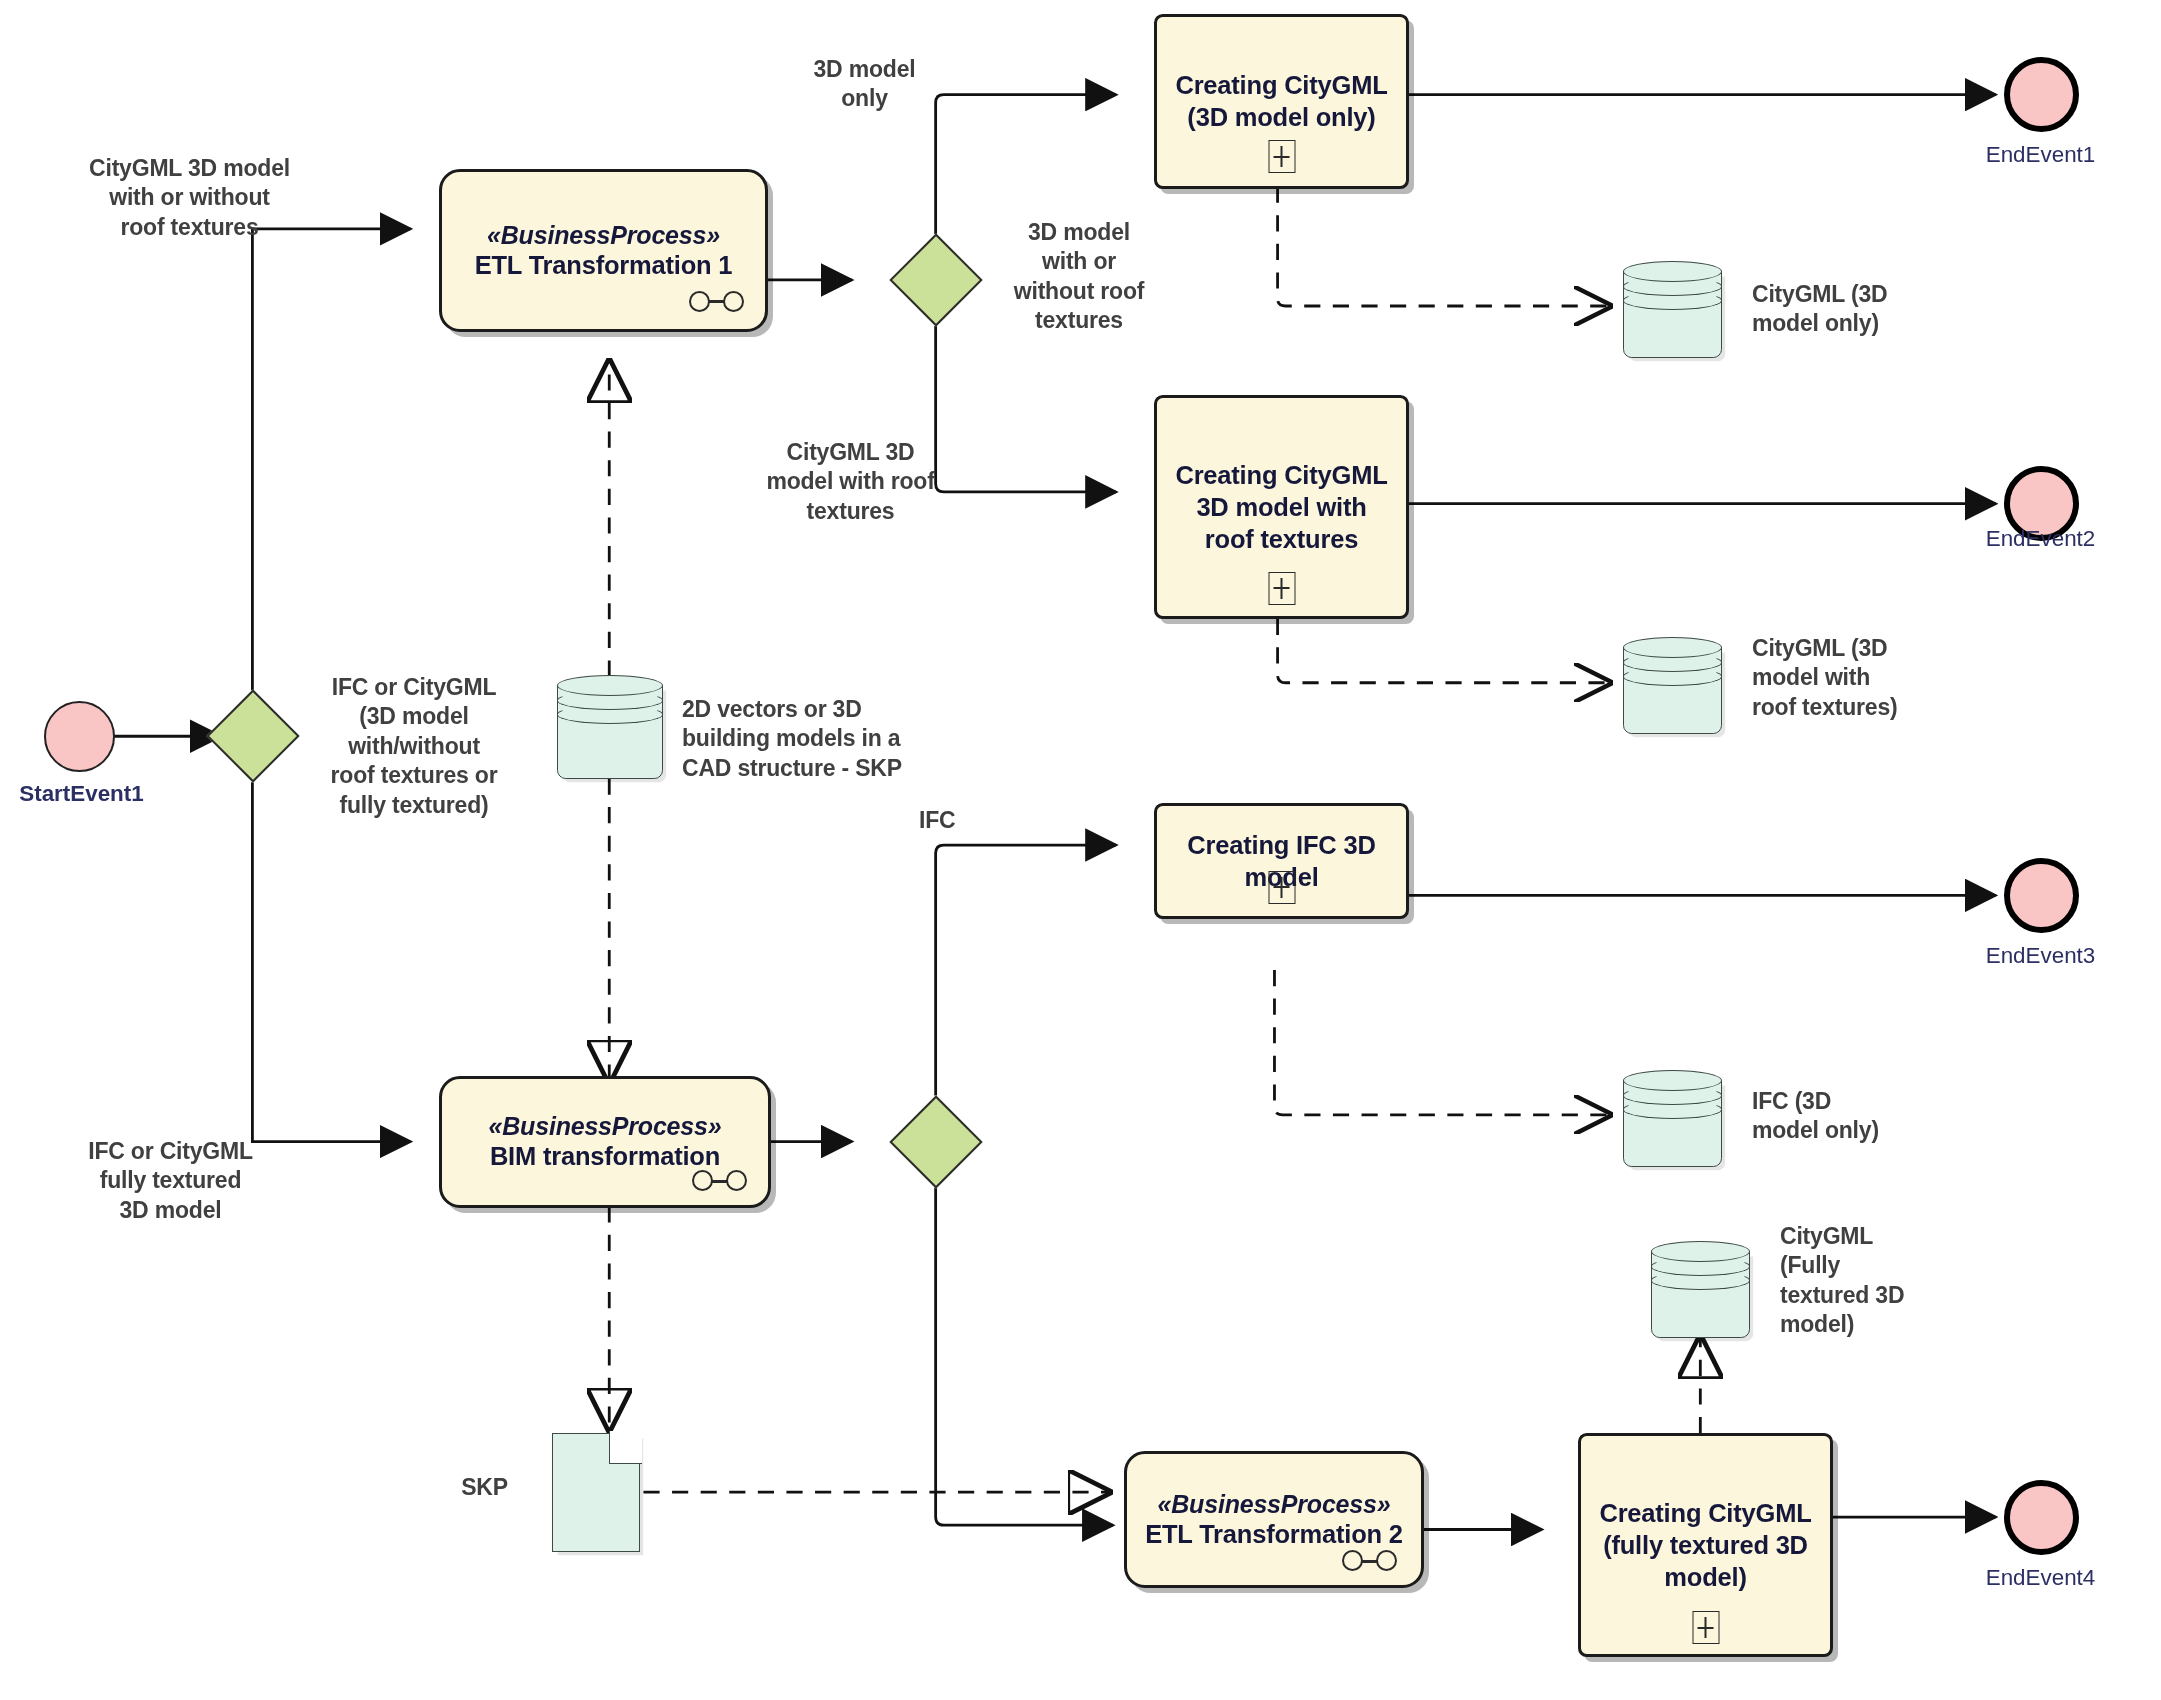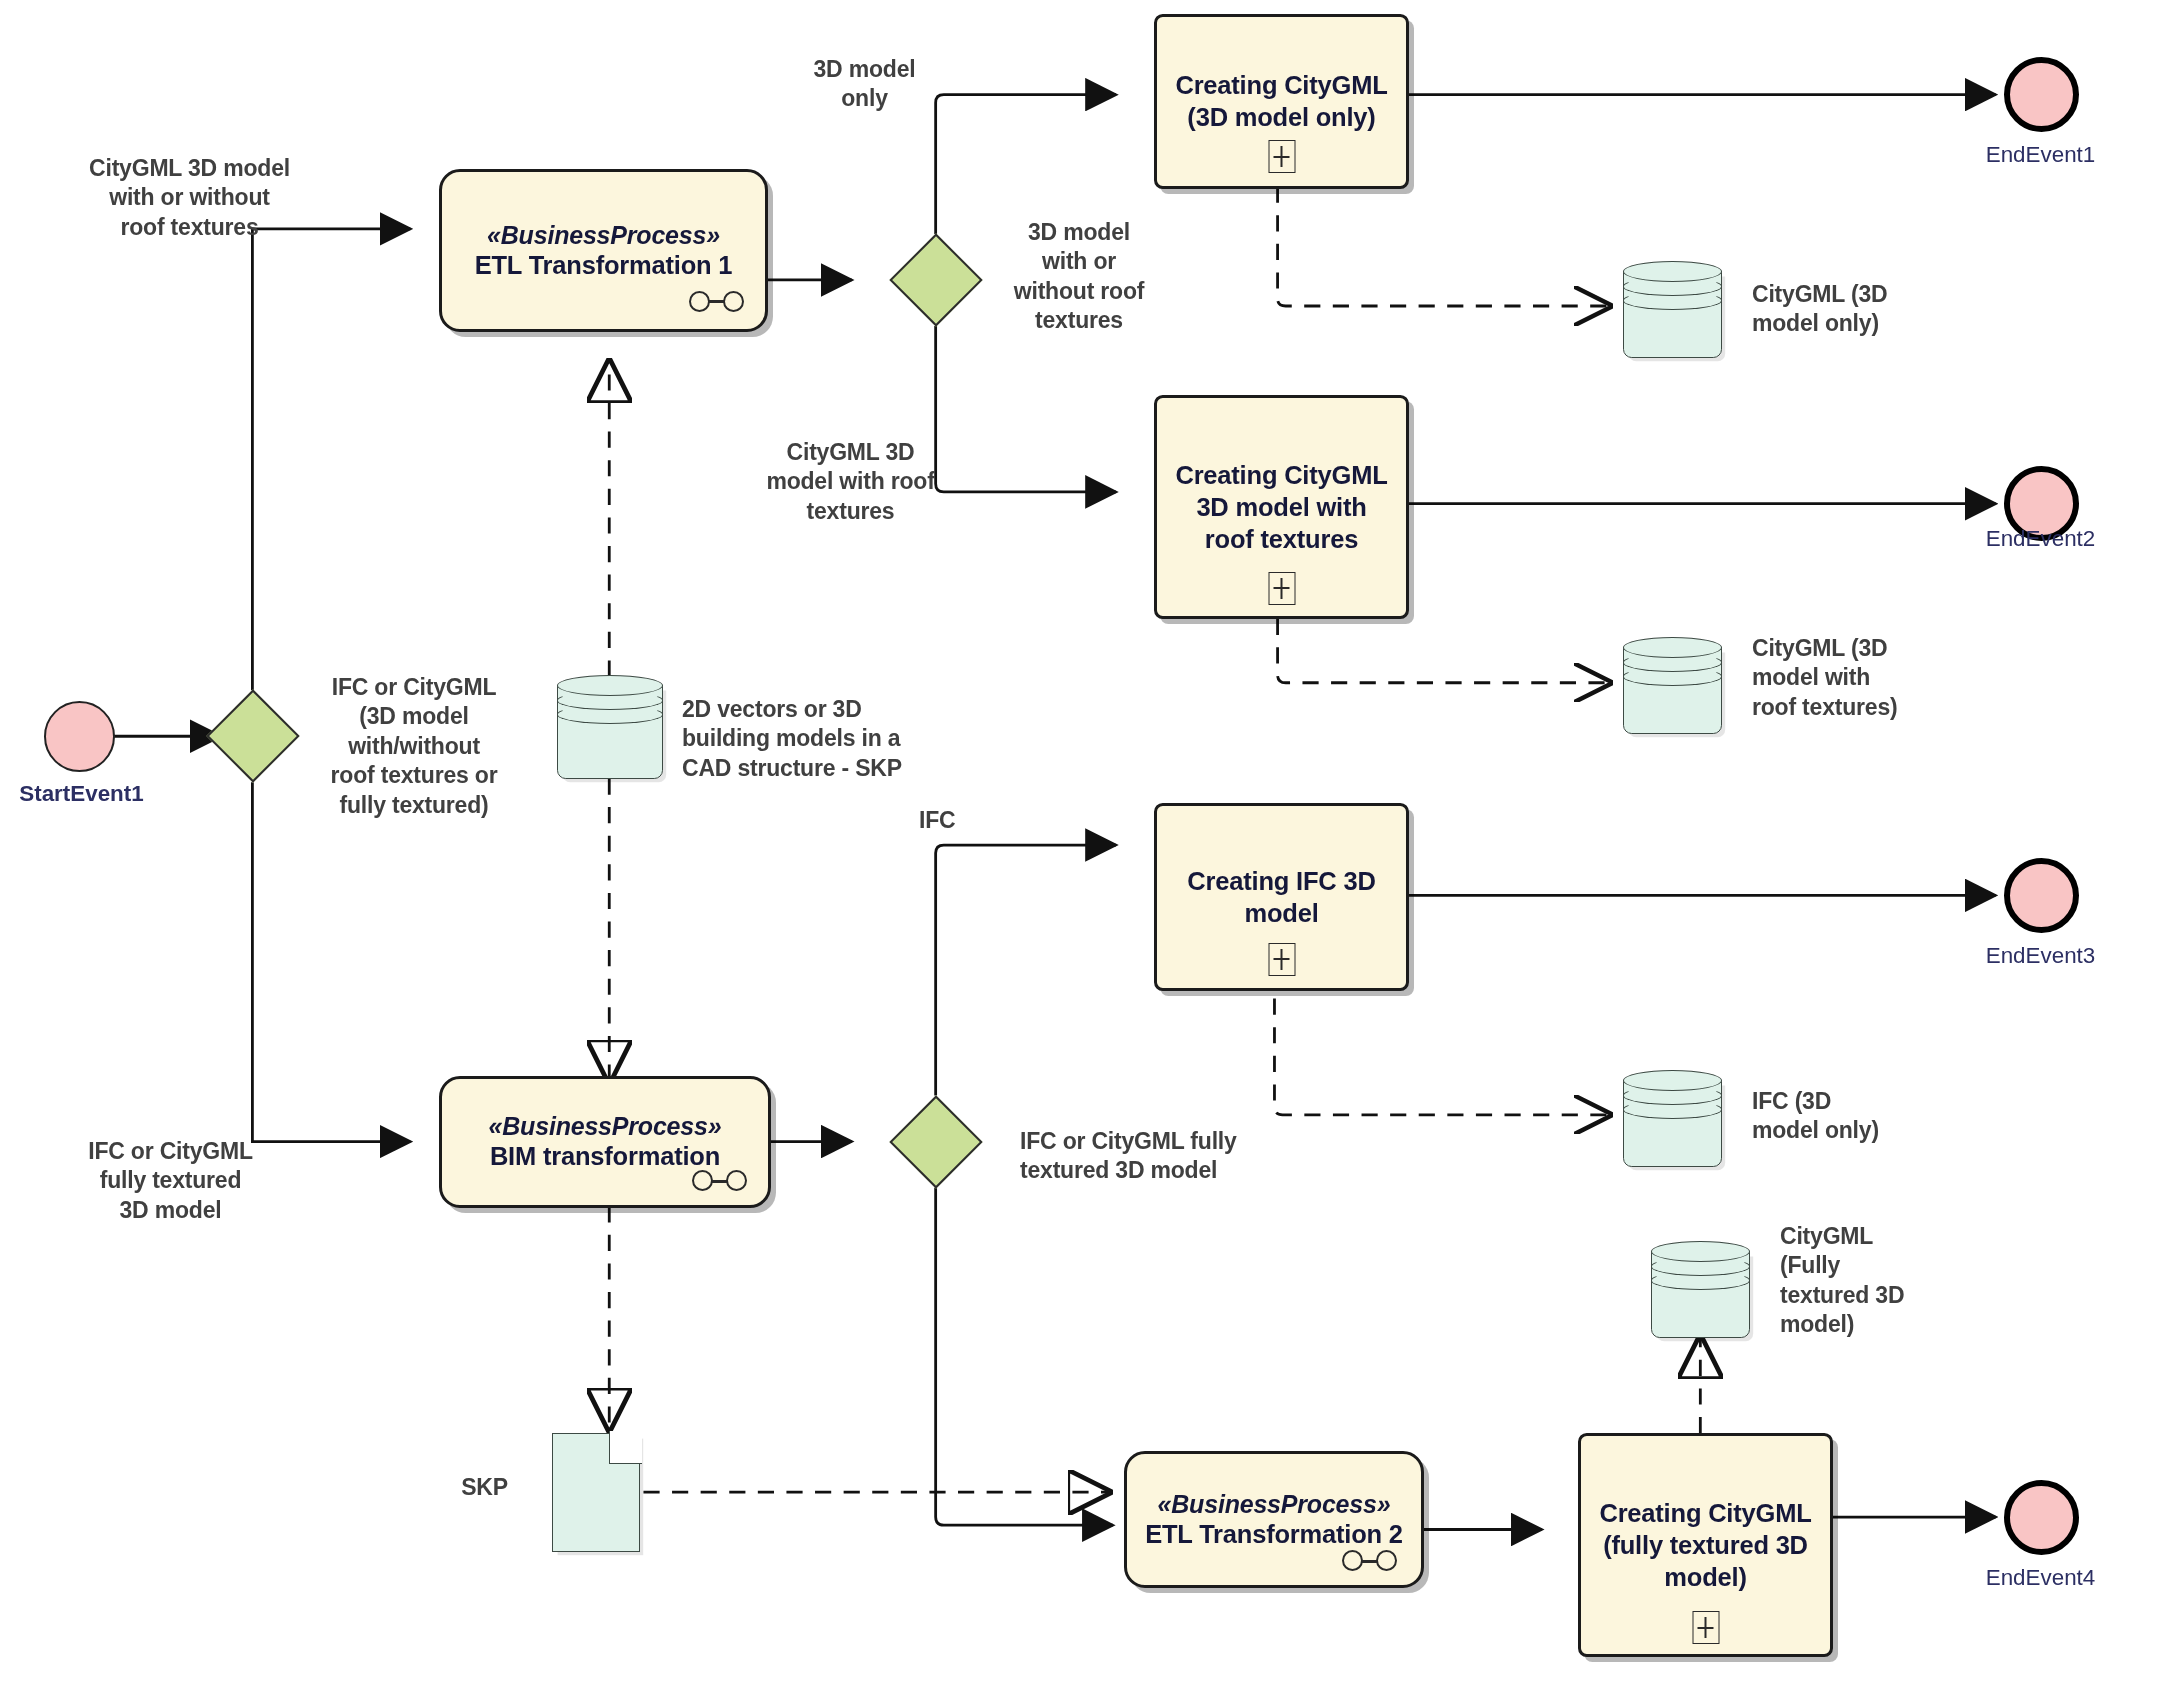--- a/index.html
+++ b/index.html
@@ -190,21 +190,21 @@
     <div class="plus" style="bottom:12.4px;"></div>
   </div>
 
   <div class="node task square" style="left:1154px;top:395px;width:255px;height:224px;">
     <div class="lbl">Creating CityGML</div>
     <div class="lbl">3D model with</div>
     <div class="lbl">roof textures</div>
     <div class="plus" style="bottom:11.2px;"></div>
   </div>
 
-  <div class="node task square" style="left:1154px;top:803px;width:255px;height:188px;">
+  <div class="node task square" style="left:1154px;top:803px;width:255px;height:116px;">
     <div class="lbl">Creating IFC 3D</div>
     <div class="lbl">model</div>
     <div class="plus" style="bottom:12.4px;"></div>
   </div>
 
   <div class="node task square" style="left:1578px;top:1433px;width:255px;height:224px;">
     <div class="lbl">Creating CityGML</div>
     <div class="lbl">(fully textured 3D</div>
     <div class="lbl">model)</div>
     <div class="plus" style="bottom:10px;"></div>
@@ -310,19 +310,15 @@
   <div class="flowlabel" style="left:751px;top:438px;width:199px;">
     <div>CityGML 3D</div>
     <div>model with roof</div>
     <div>textures</div>
   </div>
 
   <div class="flowlabel left" style="left:919px;top:806px;width:99px;">
     <div>IFC</div>
   </div>
 
-  <div class="flowlabel left" style="left:1020px;top:1127px;width:267px;">
-    <div>IFC or CityGML fully</div>
-    <div>textured 3D model</div>
-  </div>
 
 </div>
 
 
 </body></html>

